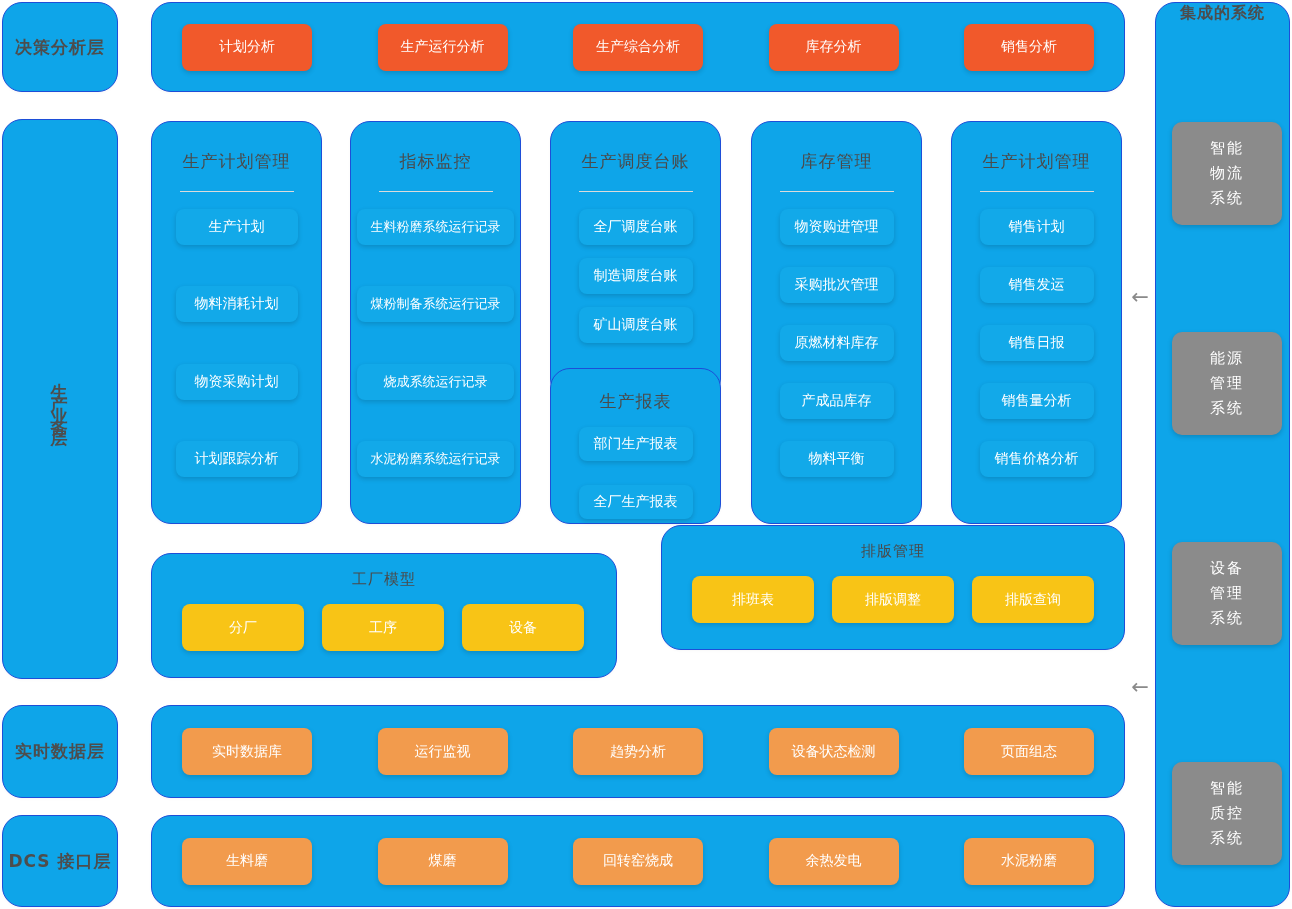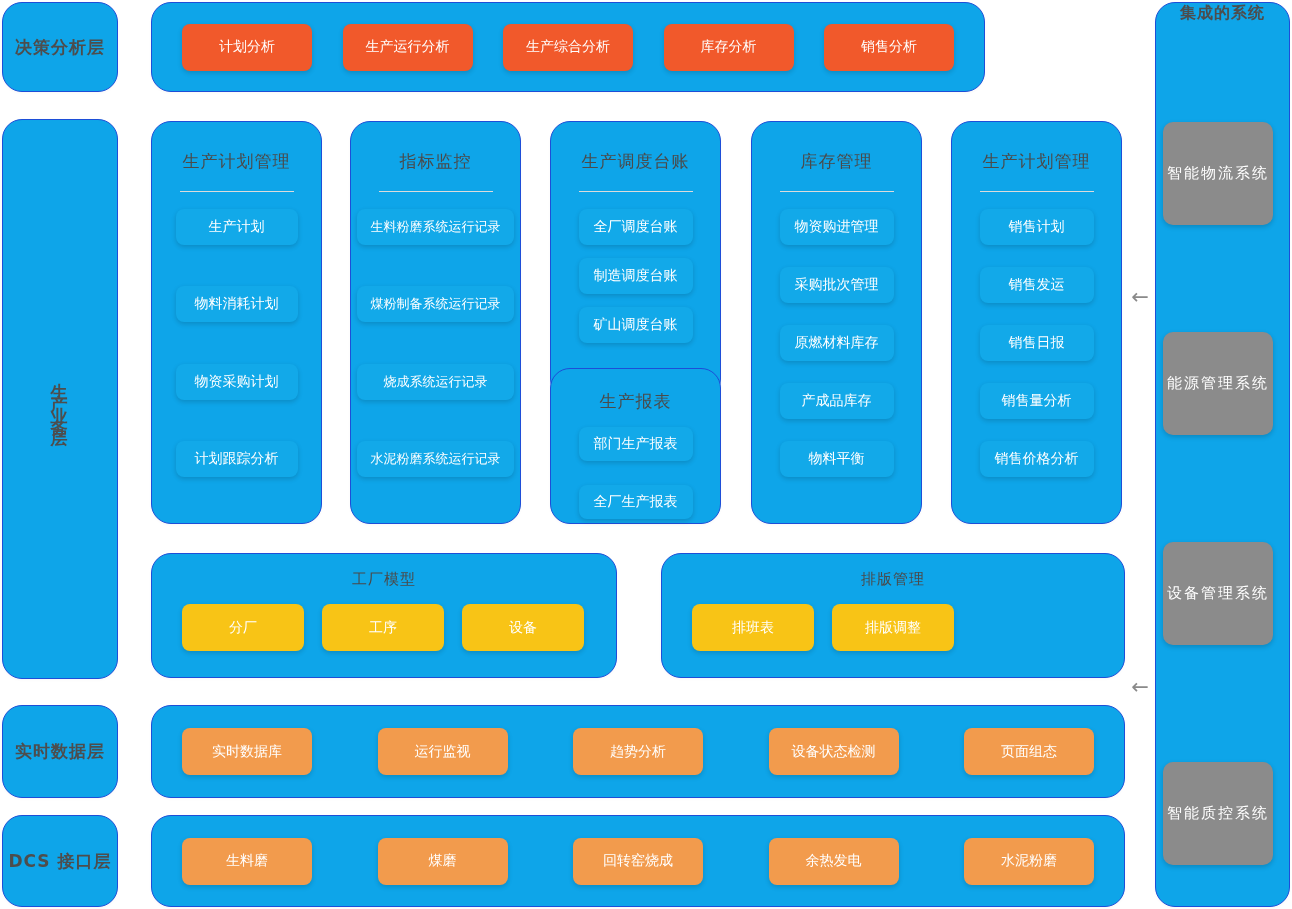--- a/index.html
+++ b/index.html
@@ -30,21 +30,21 @@
   #box-decision { left: 2px; top: 2px; width: 116px; height: 90px; }
   #box-business { left: 2px; top: 119px; width: 116px; height: 560px; }
   #box-realtime { left: 2px; top: 705px; width: 116px; height: 93px; }
   #box-dcs      { left: 2px; top: 815px; width: 116px; height: 92px; }
 
   
   .btn-row {
     display: flex; align-items: center; justify-content: space-between;
     padding: 0 30px;
   }
-  #row-decision { left: 151px; top: 2px;   width: 834px; height: 90px; }
+  #row-decision { left: 151px; top: 2px;   width: 974px; height: 90px; }
   #row-realtime { left: 151px; top: 705px; width: 974px; height: 93px; }
   #row-dcs      { left: 151px; top: 815px; width: 974px; height: 92px; }
 
   
   .btn {
     display: flex; align-items: center; justify-content: center;
     color: #fff; font-weight: 500; white-space: nowrap;
     border-radius: 8px; cursor: pointer;
     box-shadow: 0 2px 5px rgba(0,0,0,0.16);
   }
@@ -77,39 +77,39 @@
   .stack.tight { margin-top: 17px; height: 134px; }   
   .stack.pair  { margin-top: 14px; height: 92px; gap: 24px; }    
   #panel-3b .panel-title { margin-top: 21px; }
 
   .w1 .btn.blue { width: 122px; }
   .w2 .btn.blue { width: 157px; font-size: 13px; }
   .w3 .btn.blue { width: 114px; }
 
   
   #panel-factory { left: 151px; top: 553px; width: 466px; height: 125px; }
-  #panel-layout  { left: 661px; top: 553px; width: 464px; height: 125px; }
+  #panel-layout  { left: 661px; top: 525px; width: 464px; height: 125px; }
   .wide-title {
     margin-top: 16px; text-align: center;
     font-size: 15px; color: #4a4a4a; letter-spacing: 1px;
   }
   .ybtn-1 { left: 30px; }
   .ybtn-2 { left: 170px; }
   .ybtn-3 { left: 310px; }
 
   
   #sidebar { left: 1155px; top: 2px; width: 135px; height: 905px; }
   .sidebar-title {
     text-align: center;
     font-size: 16px; font-weight: bold; color: #4d4d4d; letter-spacing: 1px;
   }
   .sys-box {
-    position: absolute; left: 7px; width: 110px; height: 103px;
+    position: absolute; left: 16px; width: 110px; height: 103px;
     background: #8b8b8b; border-radius: 10px; color: #fff;
-    display: flex; flex-direction: row; align-items: center; justify-content: center;
+    display: flex; flex-direction: column; align-items: center; justify-content: center;
     font-size: 15px; line-height: 1.65; letter-spacing: 2px;
     box-shadow: 0 2px 5px rgba(0,0,0,0.18); cursor: pointer;
   }
   #sys-1 { top: 119px; }
   #sys-2 { top: 329px; }
   #sys-3 { top: 539px; }
   #sys-4 { top: 759px; }
 
   
   .arrow {
@@ -207,20 +207,21 @@
     <div class="wide-title">工厂模型</div>
     <div class="btn yellow ybtn-1">分厂</div>
     <div class="btn yellow ybtn-2">工序</div>
     <div class="btn yellow ybtn-3">设备</div>
   </div>
 
   <div class="card panel" id="panel-layout">
     <div class="wide-title">排版管理</div>
     <div class="btn yellow ybtn-1">排班表</div>
     <div class="btn yellow ybtn-2">排版调整</div>
+    <div class="btn yellow ybtn-3">排版查询</div>
   </div>
 
   <div class="card layer-label" id="box-realtime">
     <div class="txt">实时数据层</div>
   </div>
   <div class="card btn-row" id="row-realtime">
     <div class="btn orange">实时数据库</div>
     <div class="btn orange">运行监视</div>
     <div class="btn orange">趋势分析</div>
     <div class="btn orange">设备状态检测</div>

